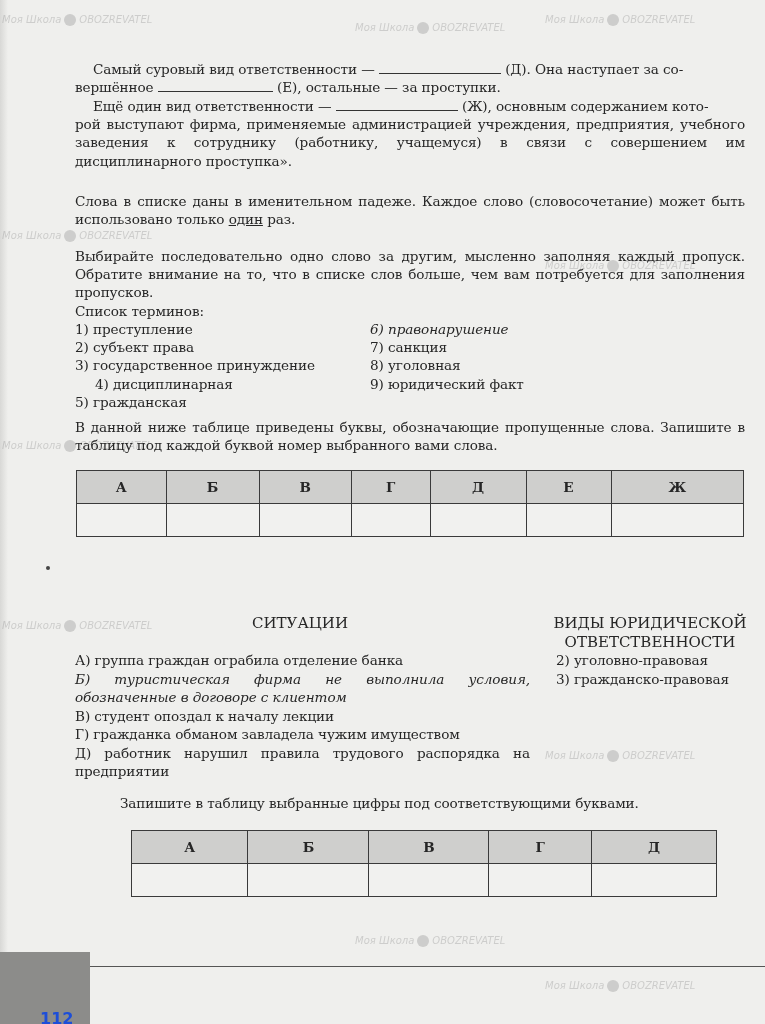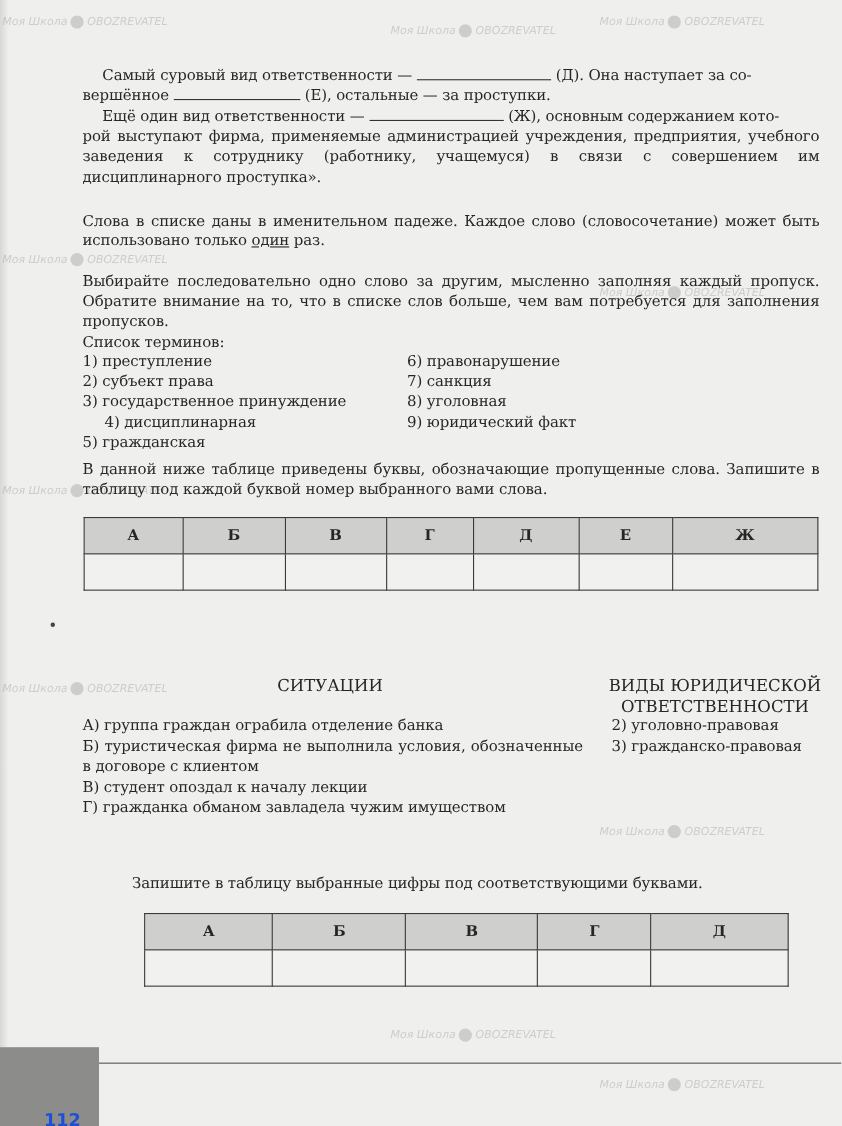--- a/index.html
+++ b/index.html
@@ -65,21 +65,21 @@
   <div class="text" style="left:75px;top:192px;width:670px;text-align:justify;">
     <span>Слова в списке даны в именительном падеже. Каждое слово (словосочетание) может быть использовано только </span><u>один</u><span> раз.</span>
   </div>
 
   <div class="text terms-title">Список терминов:</div>
   <div class="text term" style="left:75px;top:320px;">1) преступление</div>
   <div class="text term" style="left:75px;top:338px;">2) субъект права</div>
   <div class="text term" style="left:75px;top:356px;">3) государственное принуждение</div>
   <div class="text term" style="left:75px;top:375px;margin-left:20px;">4) дисциплинарная</div>
   <div class="text term" style="left:75px;top:393px;">5) гражданская</div>
-  <div class="text term" style="left:370px;top:320px;">6) правонарушение</div>
+  <div class="text term" style="left:370px;top:320px;font-style:italic;">6) правонарушение</div>
   <div class="text term" style="left:370px;top:338px;">7) санкция</div>
   <div class="text term" style="left:370px;top:356px;">8) уголовная</div>
   <div class="text term" style="left:370px;top:375px;">9) юридический факт</div>
 
   <div class="text" style="left:75px;top:418px;width:670px;text-align:justify;">В данной ниже таблице приведены буквы, обозначающие пропущенные слова. Запишите в таблицу под каждой буквой номер выбранного вами слова.</div>
 
   <table class="answer" style="left:76px;top:470px;width:668px;">
     <tbody>
         <tr>
       <th>А</th>
@@ -105,23 +105,24 @@
   <div class="bullet"></div>
 
   <div class="sec-head" style="left:200px;top:614px;width:200px;">СИТУАЦИИ</div>
   <div class="sec-head" style="left:545px;top:614px;width:210px;line-height:19px;">
     <div>ВИДЫ ЮРИДИЧЕСКОЙ</div>
     <div>ОТВЕТСТВЕННОСТИ</div>
   </div>
 
   <div class="text" style="left:75px;top:651px;width:455px;line-height:18.5px;">
     <div>А) группа граждан ограбила отделение банка</div>
-    <div style="text-align:justify;">Б) туристическая фирма не выполнила условия, обозначенные в договоре с клиентом</div>
+    <div style="text-align:justify;font-style:italic;">Б) туристическая фирма не выполнила условия, обозначенные в договоре с клиентом</div>
     <div>В) студент опоздал к началу лекции</div>
     <div>Г) гражданка обманом завладела чужим имуществом</div>
+    <div style="text-align:justify;">Д) работник нарушил правила трудового распорядка на предприятии</div>
   </div>
 
   <div class="text" style="left:556px;top:651px;width:205px;line-height:18.5px;">
     <div>2) уголовно-правовая</div>
     <div>3) гражданско-правовая</div>
   </div>
 
   <div class="text" style="left:100px;top:794px;width:640px;text-indent:20px;">Запишите в таблицу выбранные цифры под соответствующими буквами.</div>
 
   <table class="answer" style="left:131px;top:830px;width:586px;">

